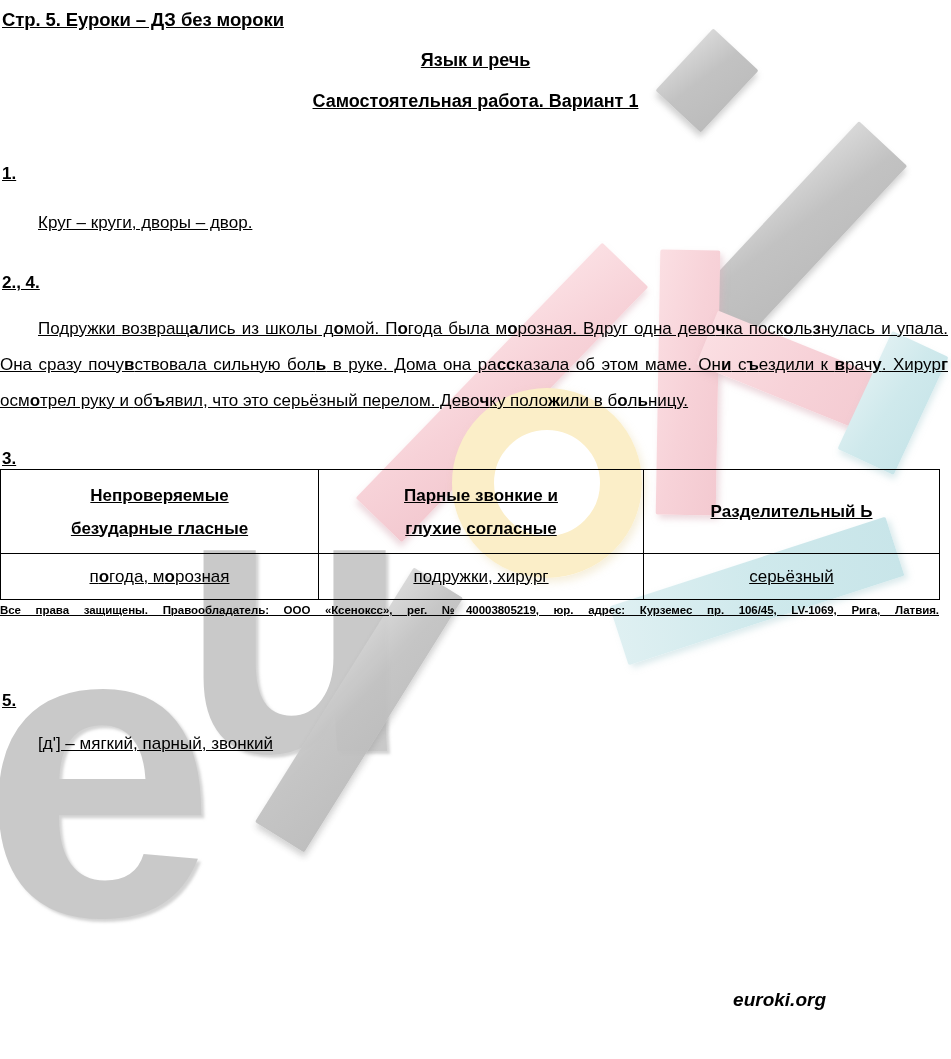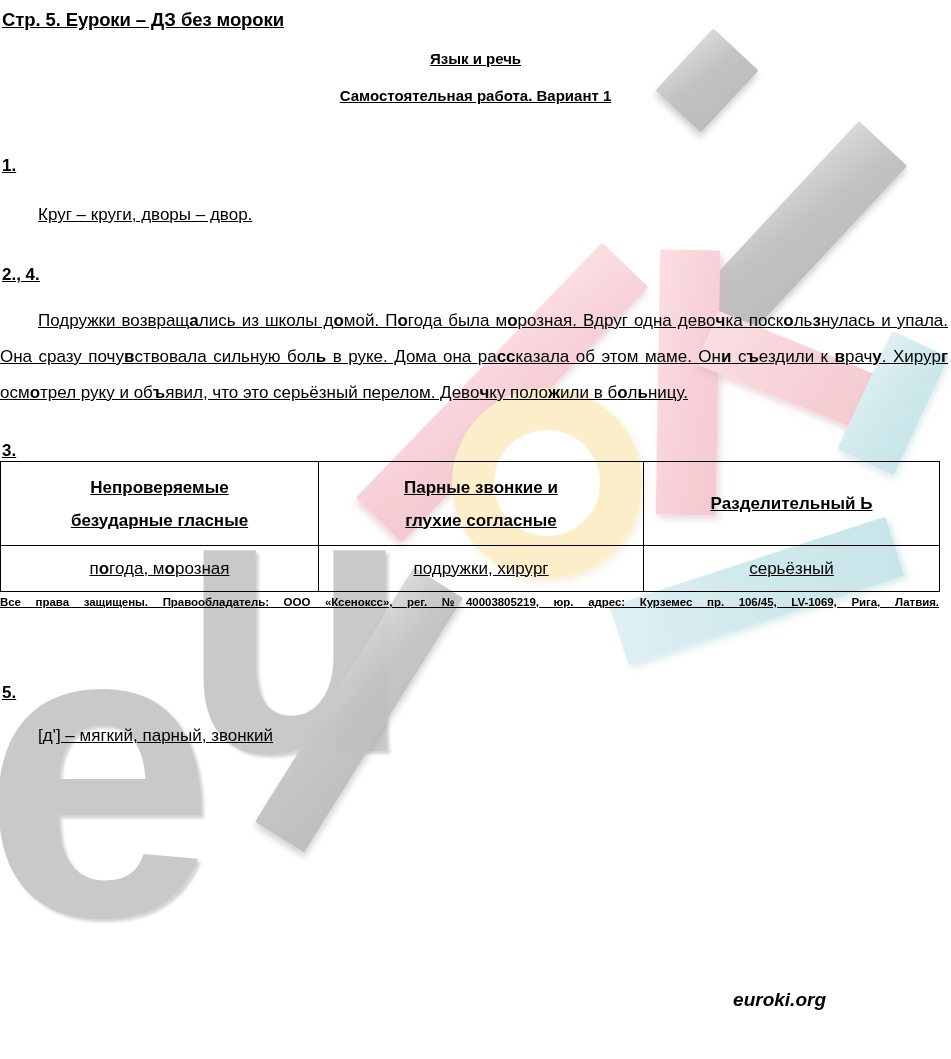--- a/index.html
+++ b/index.html
@@ -74,21 +74,21 @@
 
   .page-header {
     font-size: 18.5px;
     font-weight: 700;
     margin: 9px 0 0 2px;
     letter-spacing: -0.1px;
   }
 
   .centered-title {
     text-align: center;
-    font-size: 15px;
+    font-size: 18px;
     font-weight: 700;
     margin: 0;
   }
   .t1 { margin-top: 19px; }
   .t2 { margin-top: 20px; }
   .t3 { margin-top: 21px; }
 
   .ex-num {
     font-size: 17px;
     font-weight: 700;

